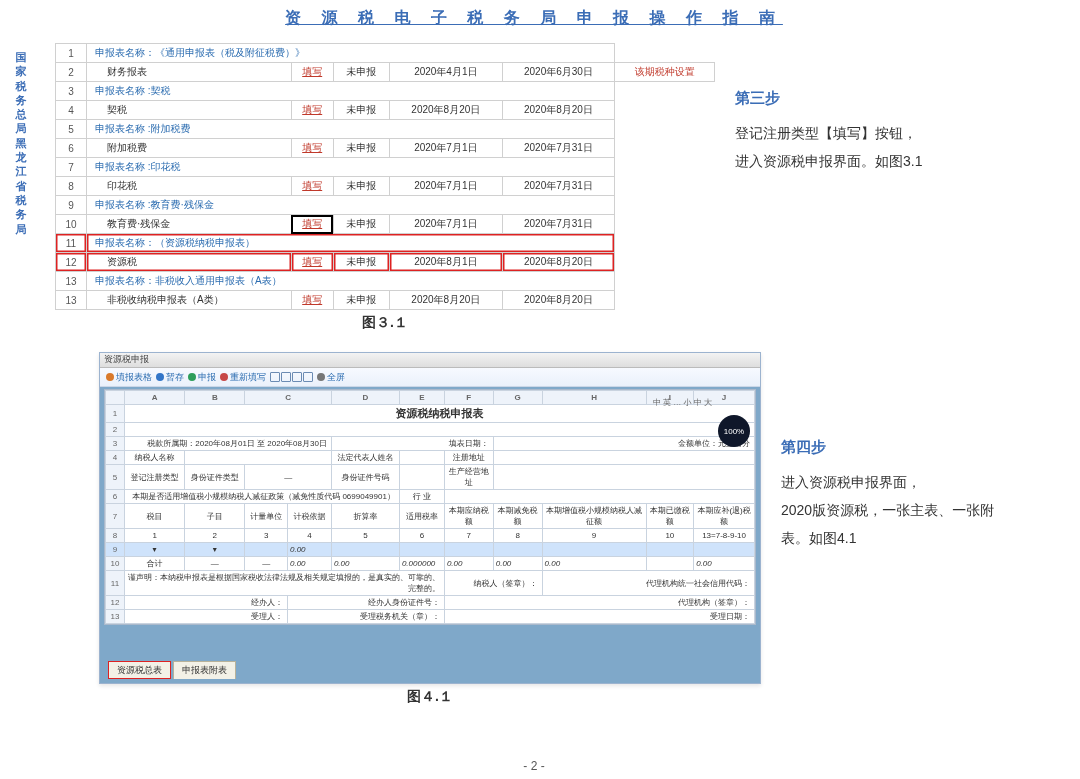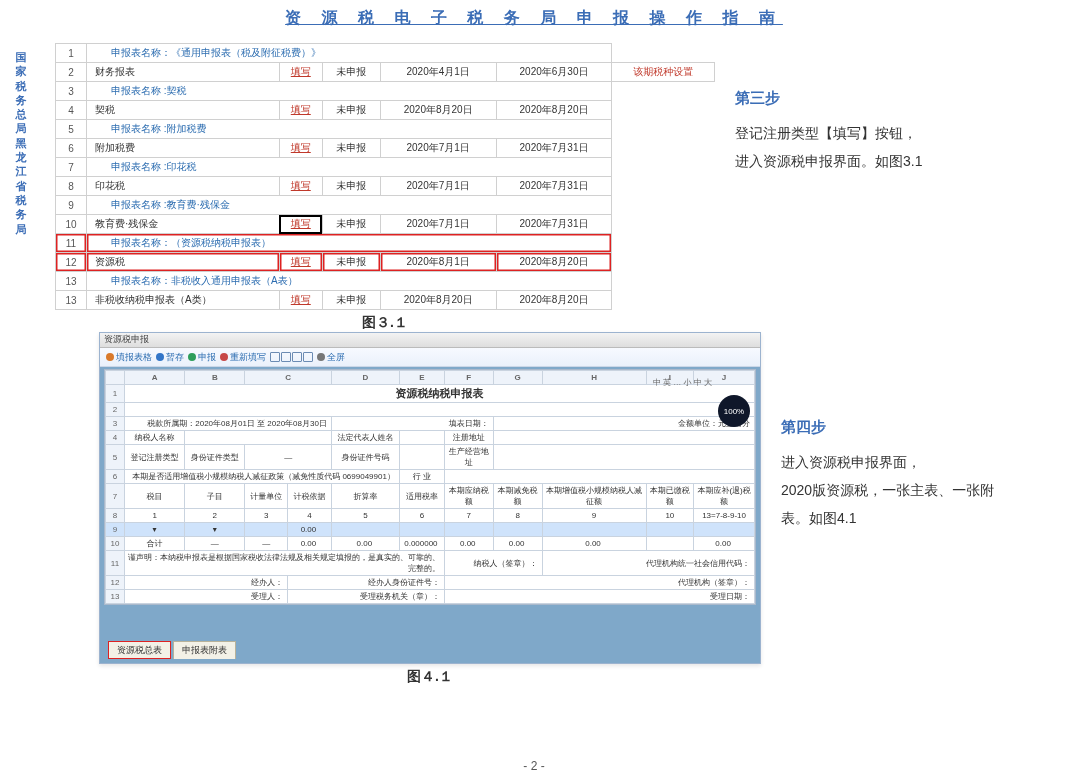--- a/index.html
+++ b/index.html
@@ -72,22 +72,22 @@
     font-size: 10px;
   }
   .tbl31 td, .tbl31 th {
     border: 1px solid #d0d0d0;
     padding: 2px 4px;
     text-align: center;
     background: #fff;
     white-space: nowrap;
   }
   .tbl31 .idx { width: 22px; color: #555;}
-  .tbl31 .link { color: #2b6cb0; text-align: left; padding-left: 24px; margin-top: 32px;}
-  .tbl31 .txt  { text-align: left; padding-left: 8px;}
+  .tbl31 .link { color: #2b6cb0; text-align: left; padding-left: 8px; margin-top: 32px;}
+  .tbl31 .txt  { text-align: left; padding-left: 20px;}
   .tbl31 .fill { color: #c0392b; text-decoration: underline; }
   .tbl31 .warn { color: #c0392b; }
   .tbl31 .boxed { outline: 2px solid #000; outline-offset: -2px;}
   .tbl31 .hl-row td { box-shadow: inset 0 0 0 1.5px #d22;}
   
   .fig41 {
     width: 660px;
     height: 330px;
     border: 1px solid #9cb3cf;
     box-shadow: 0 2px 4px rgba(0,0,0,0.1);
@@ -133,21 +133,21 @@
     padding: 1px 2px;
     text-align: center;
     height: 11px;
     overflow: hidden;
   }
   .fig41 .sheet .rownum { width: 14px; background: #eef3fa; color: #666;}
   .fig41 .sheet .colhdr { background: #eef3fa; color: #666;}
   .fig41 .sheet .titlecell { font-weight: bold; font-size: 11px; }
   .fig41 .sheet .sel td { background: #cfe3fb;}
   .fig41 .sheet .field-l { text-align: right; padding-right:4px;}
-  .fig41 .sheet .num { text-align: center; padding-right:4px;}
+  .fig41 .sheet .num { text-align: left; padding-right:4px;font-style:italic;}
   .fig41 .tabs {
     position: absolute;
     bottom: 4px; left: 8px;
     display: flex;
     gap: 2px;
     font-size: 9px;
   }
   .fig41 .tab {
     padding: 2px 8px;
     background: #f3f1e7;
@@ -288,21 +288,21 @@
       </table>
       <div class="caption">图３.１</div>
     </div>
     <div class="side-text" style="margin-top:40px;">
       <div class="step-h">第三步</div>
       <div>登记注册类型【填写】按钮，</div>
       <div>进入资源税申报界面。如图3.1</div>
     </div>
   </div>
 
-  <div class="content-row" style="padding-left:44px;">
+  <div class="content-row" style="margin-top:20px;padding-left:44px;">
     <div class="fig-block">
       <div class="fig41">
         <div class="winbar">资源税申报</div>
         <div class="toolbar">
           <span>
               <i class="dot" style="background:#d97a2b;"></i>
               <span>填报表格</span>
             </span>
           <span>
               <i class="dot" style="background:#3376c8;"></i>

